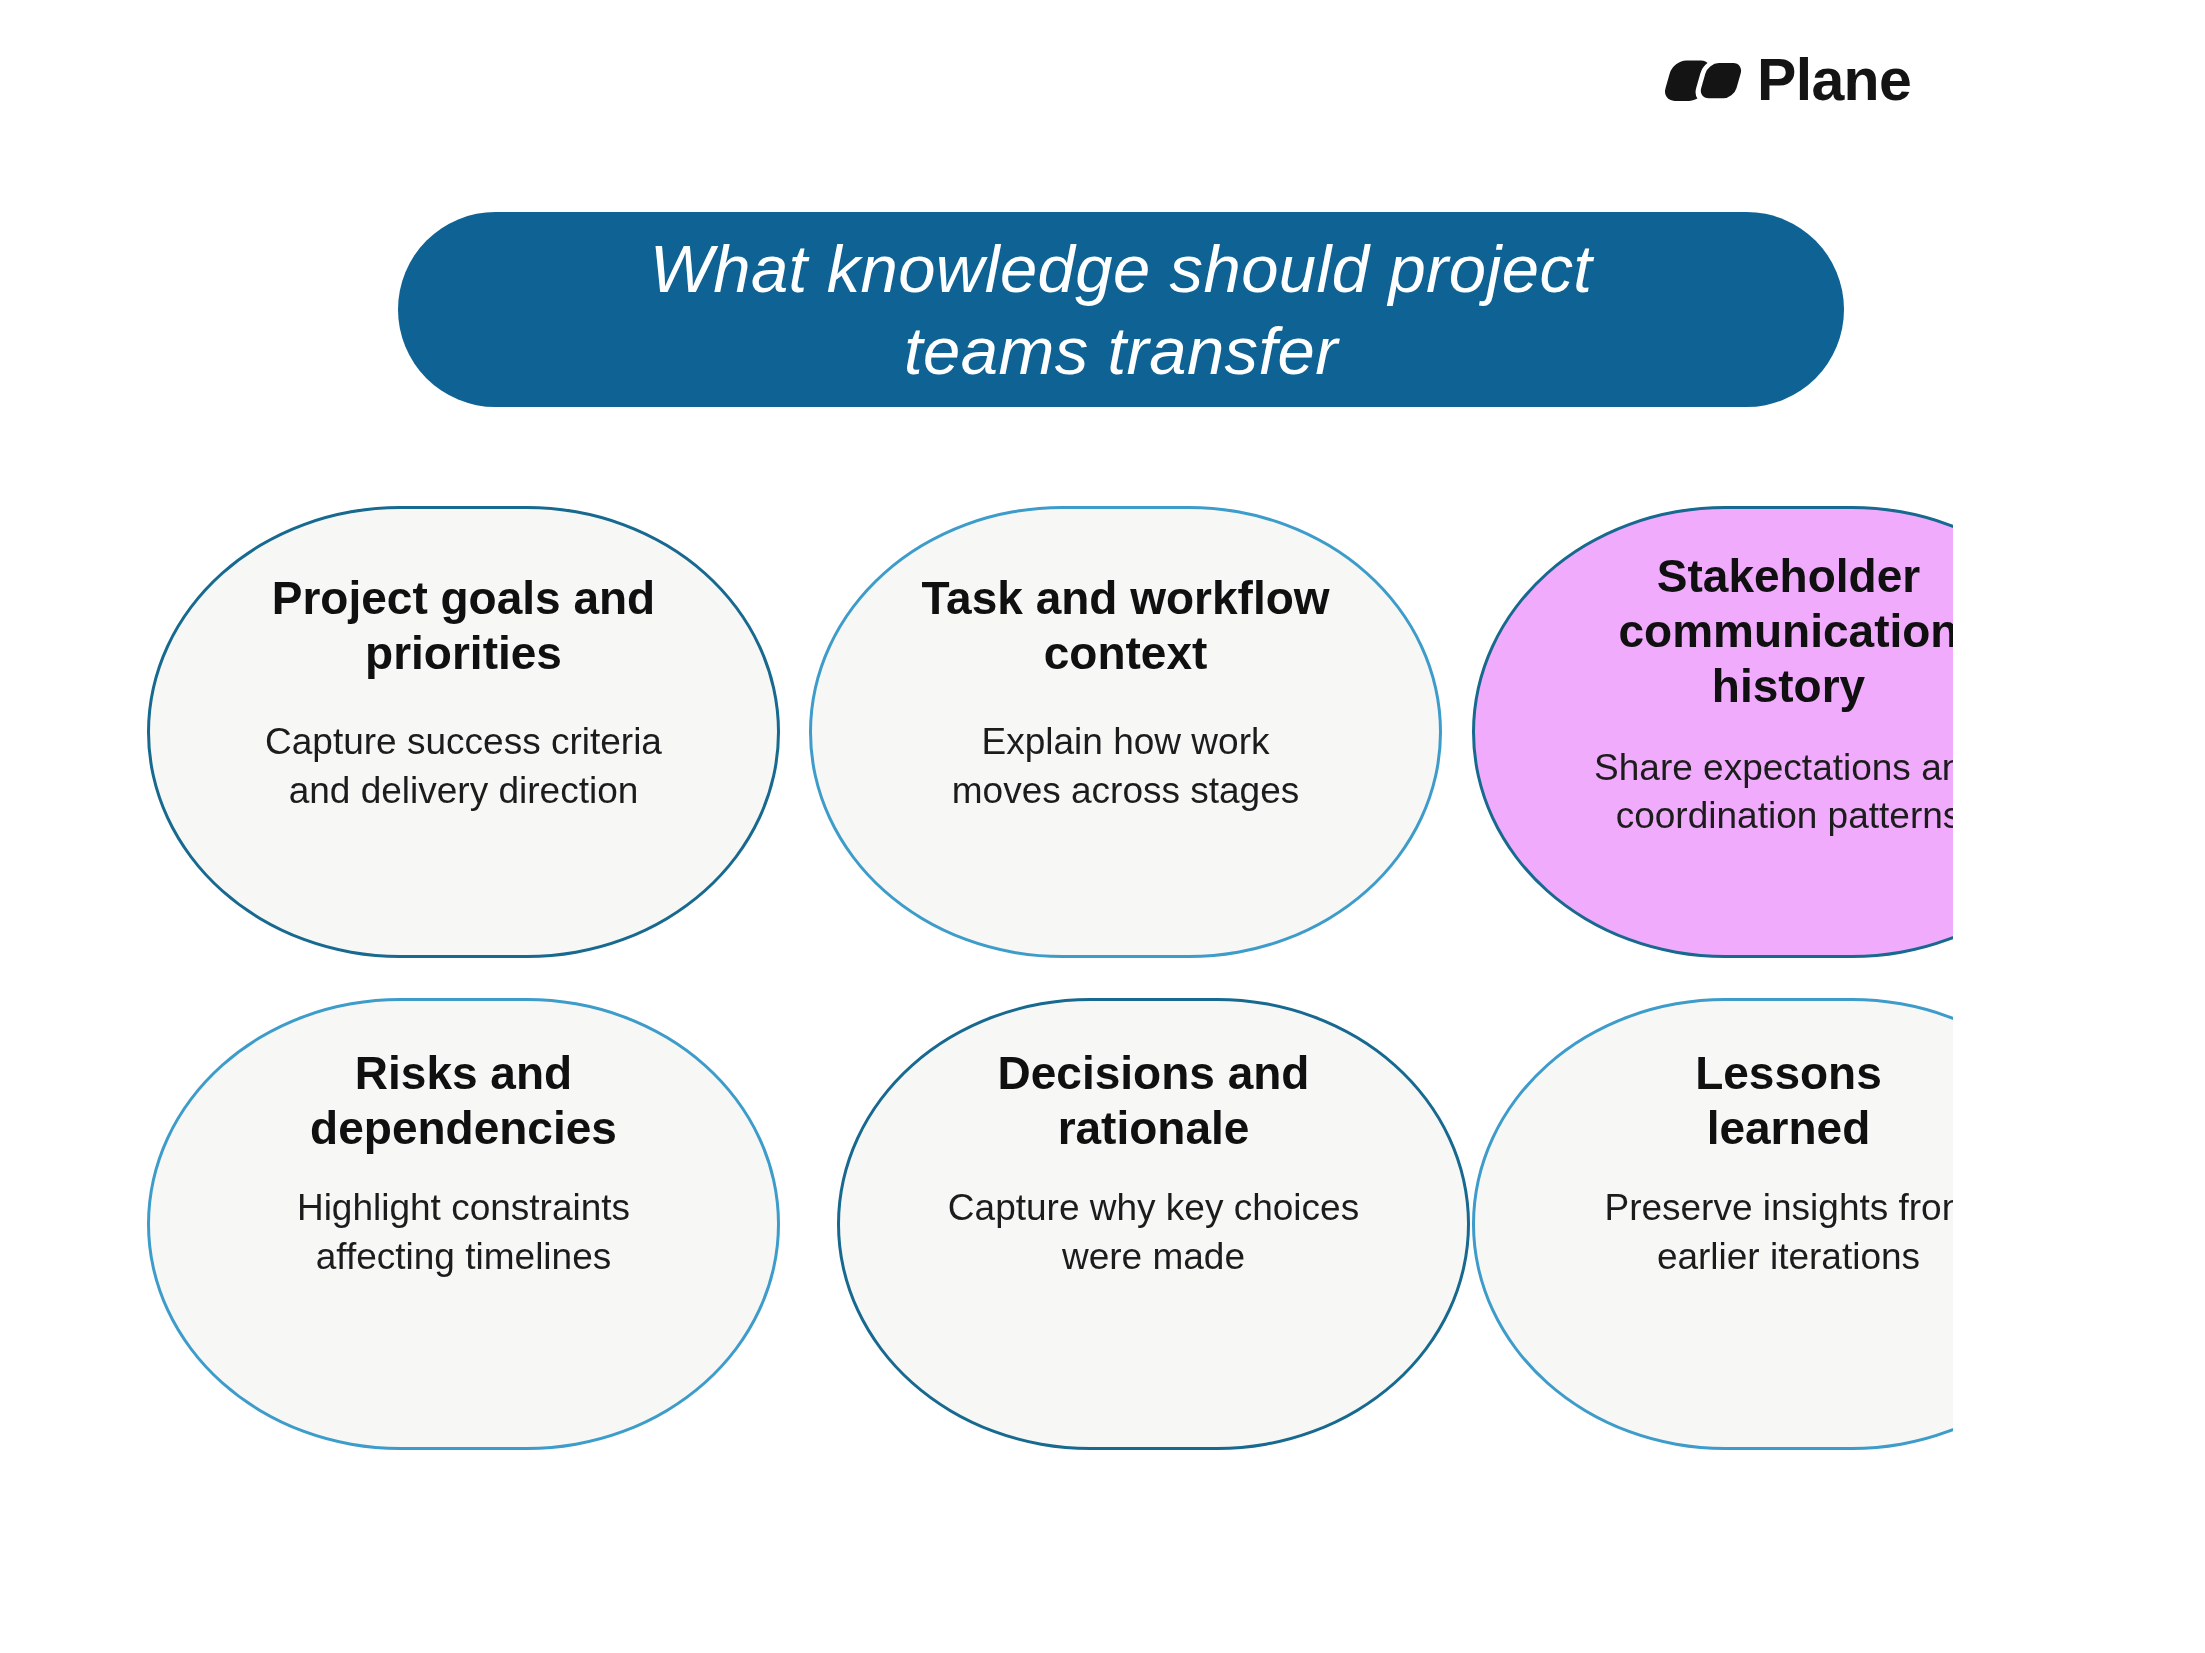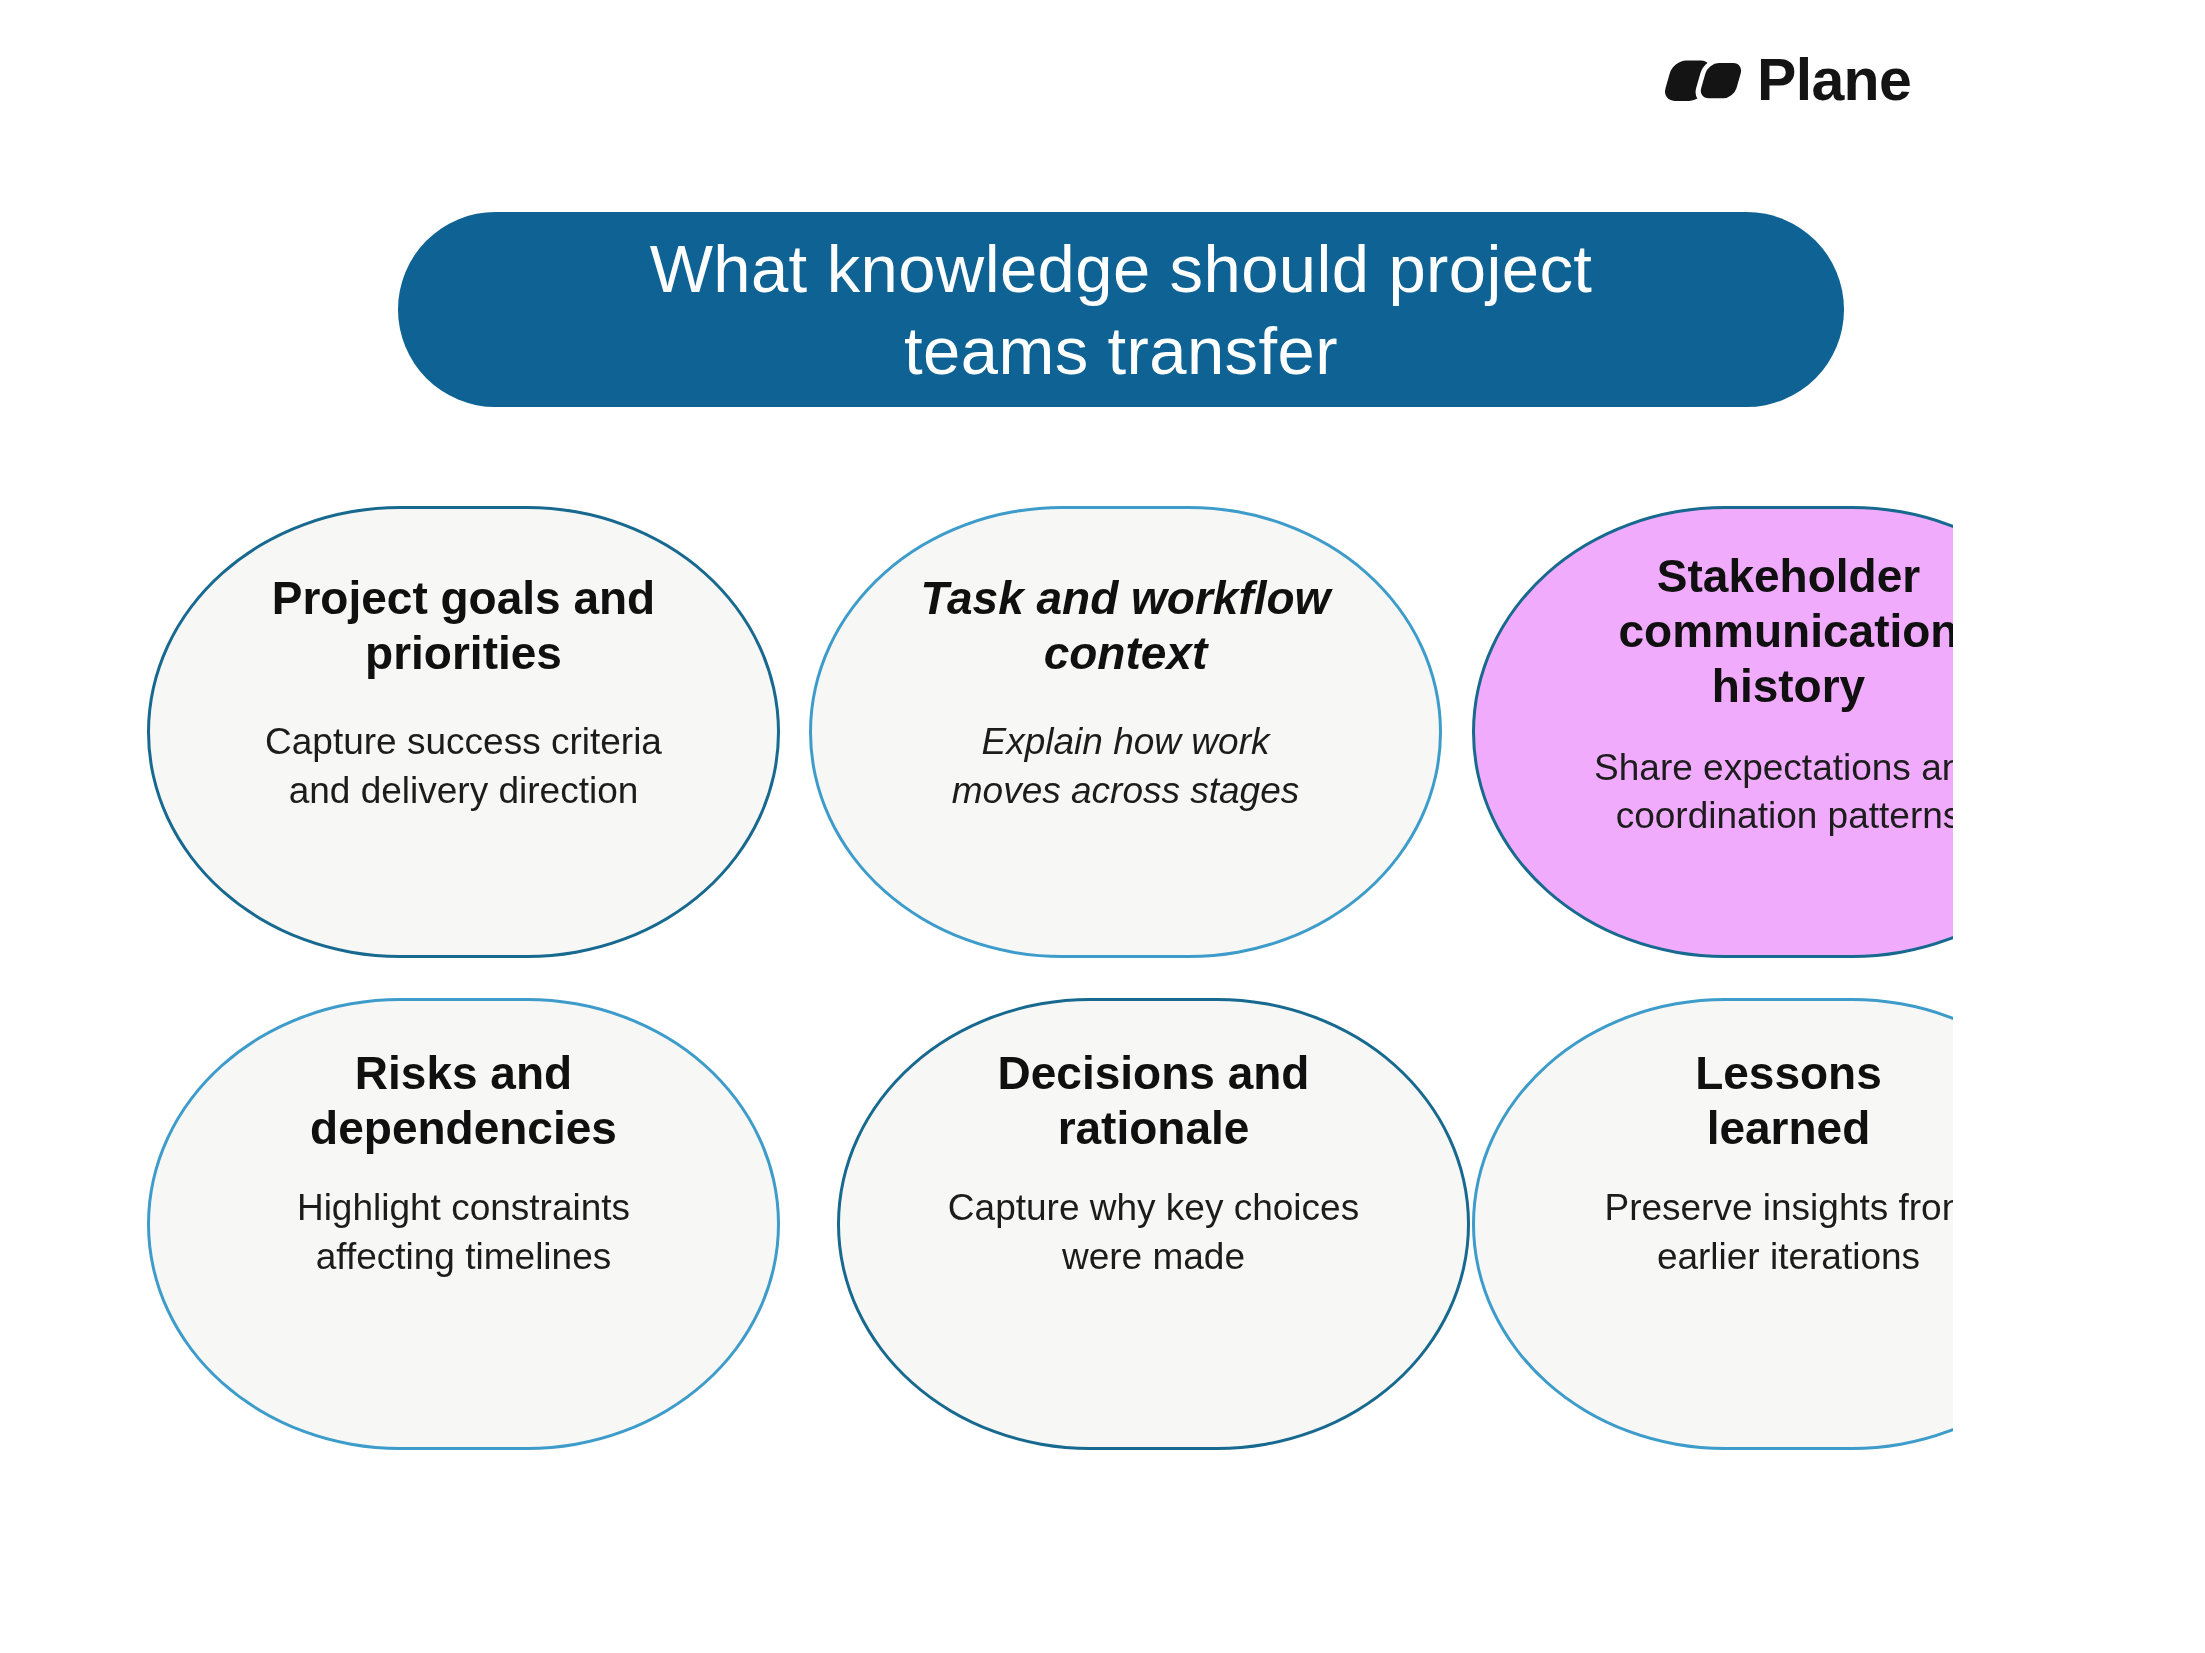--- a/index.html
+++ b/index.html
@@ -111,33 +111,33 @@
   <div class="logo">
     <svg class="logo-mark" width="85" height="62" viewBox="0 0 118 86" aria-hidden="true">
       <g transform="skewX(-16)" fill="#141414">
         <rect x="26" y="4" width="56" height="56" rx="18" transform="translate(0 12)"></rect>
         <rect x="72" y="4" width="56" height="56" rx="18" transform="translate(0 12)" stroke="#ffffff" stroke-width="7"></rect>
       </g>
     </svg>
     <span class="logo-text">Plane</span>
   </div>
 
-  <div class="title-pill" style="background: rgb(14, 99, 148);">
+  <div class="title-pill" style="background: rgb(14, 99, 148); font-style: italic;">
     <div class="title-text">What knowledge should project
 teams transfer</div>
   </div>
 
   <div class="bubble outline-dark pos-r1c1" style="border-color: rgb(23, 105, 143); background: rgb(247, 247, 246);">
     <div class="heading">Project goals and
 priorities</div>
     <div class="body">Capture success criteria
 and delivery direction</div>
   </div>
 
-  <div class="bubble outline-light pos-r1c2" style="border-color: rgb(62, 156, 203); background: rgb(247, 247, 246); font-style: italic;">
+  <div class="bubble outline-light pos-r1c2" style="border-color: rgb(62, 156, 203); background: rgb(247, 247, 246);">
     <div class="heading">Task and workflow
 context</div>
     <div class="body">Explain how work
 moves across stages</div>
   </div>
 
   <div class="bubble outline-dark pos-r1c3" style="border-color: rgb(23, 105, 143); background: #f0abfc;">
     <div class="heading">Stakeholder
 communication
 history</div>

